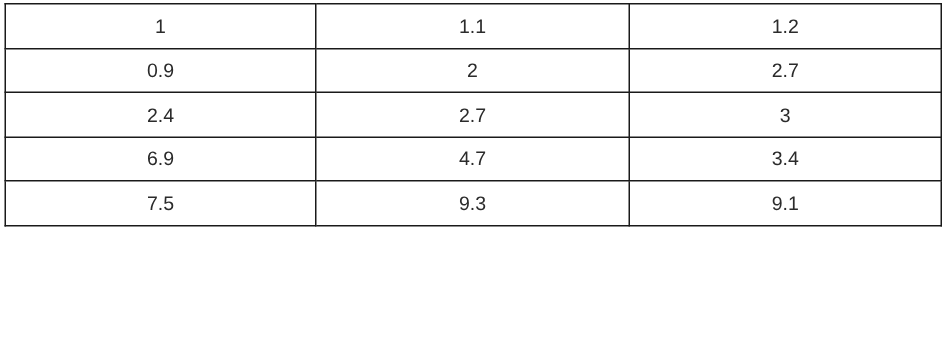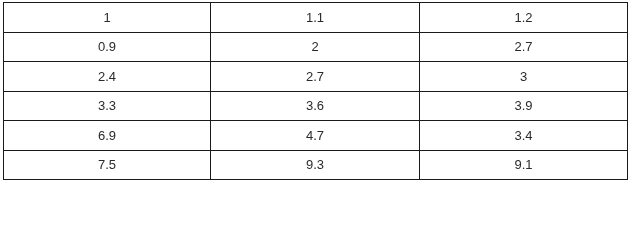--- a/index.html
+++ b/index.html
@@ -66,25 +66,20 @@
         <td>0.9</td>
         <td>2</td>
         <td>2.7</td>
       </tr>
       <tr>
         <td>2.4</td>
         <td>2.7</td>
         <td>3</td>
       </tr>
       <tr>
-        <td>3.3</td>
-        <td>3.6</td>
-        <td>3.9</td>
-      </tr>
-      <tr>
         <td>6.9</td>
         <td>4.7</td>
         <td>3.4</td>
       </tr>
       <tr>
         <td>7.5</td>
         <td>9.3</td>
         <td>9.1</td>
       </tr>
     </tbody>

